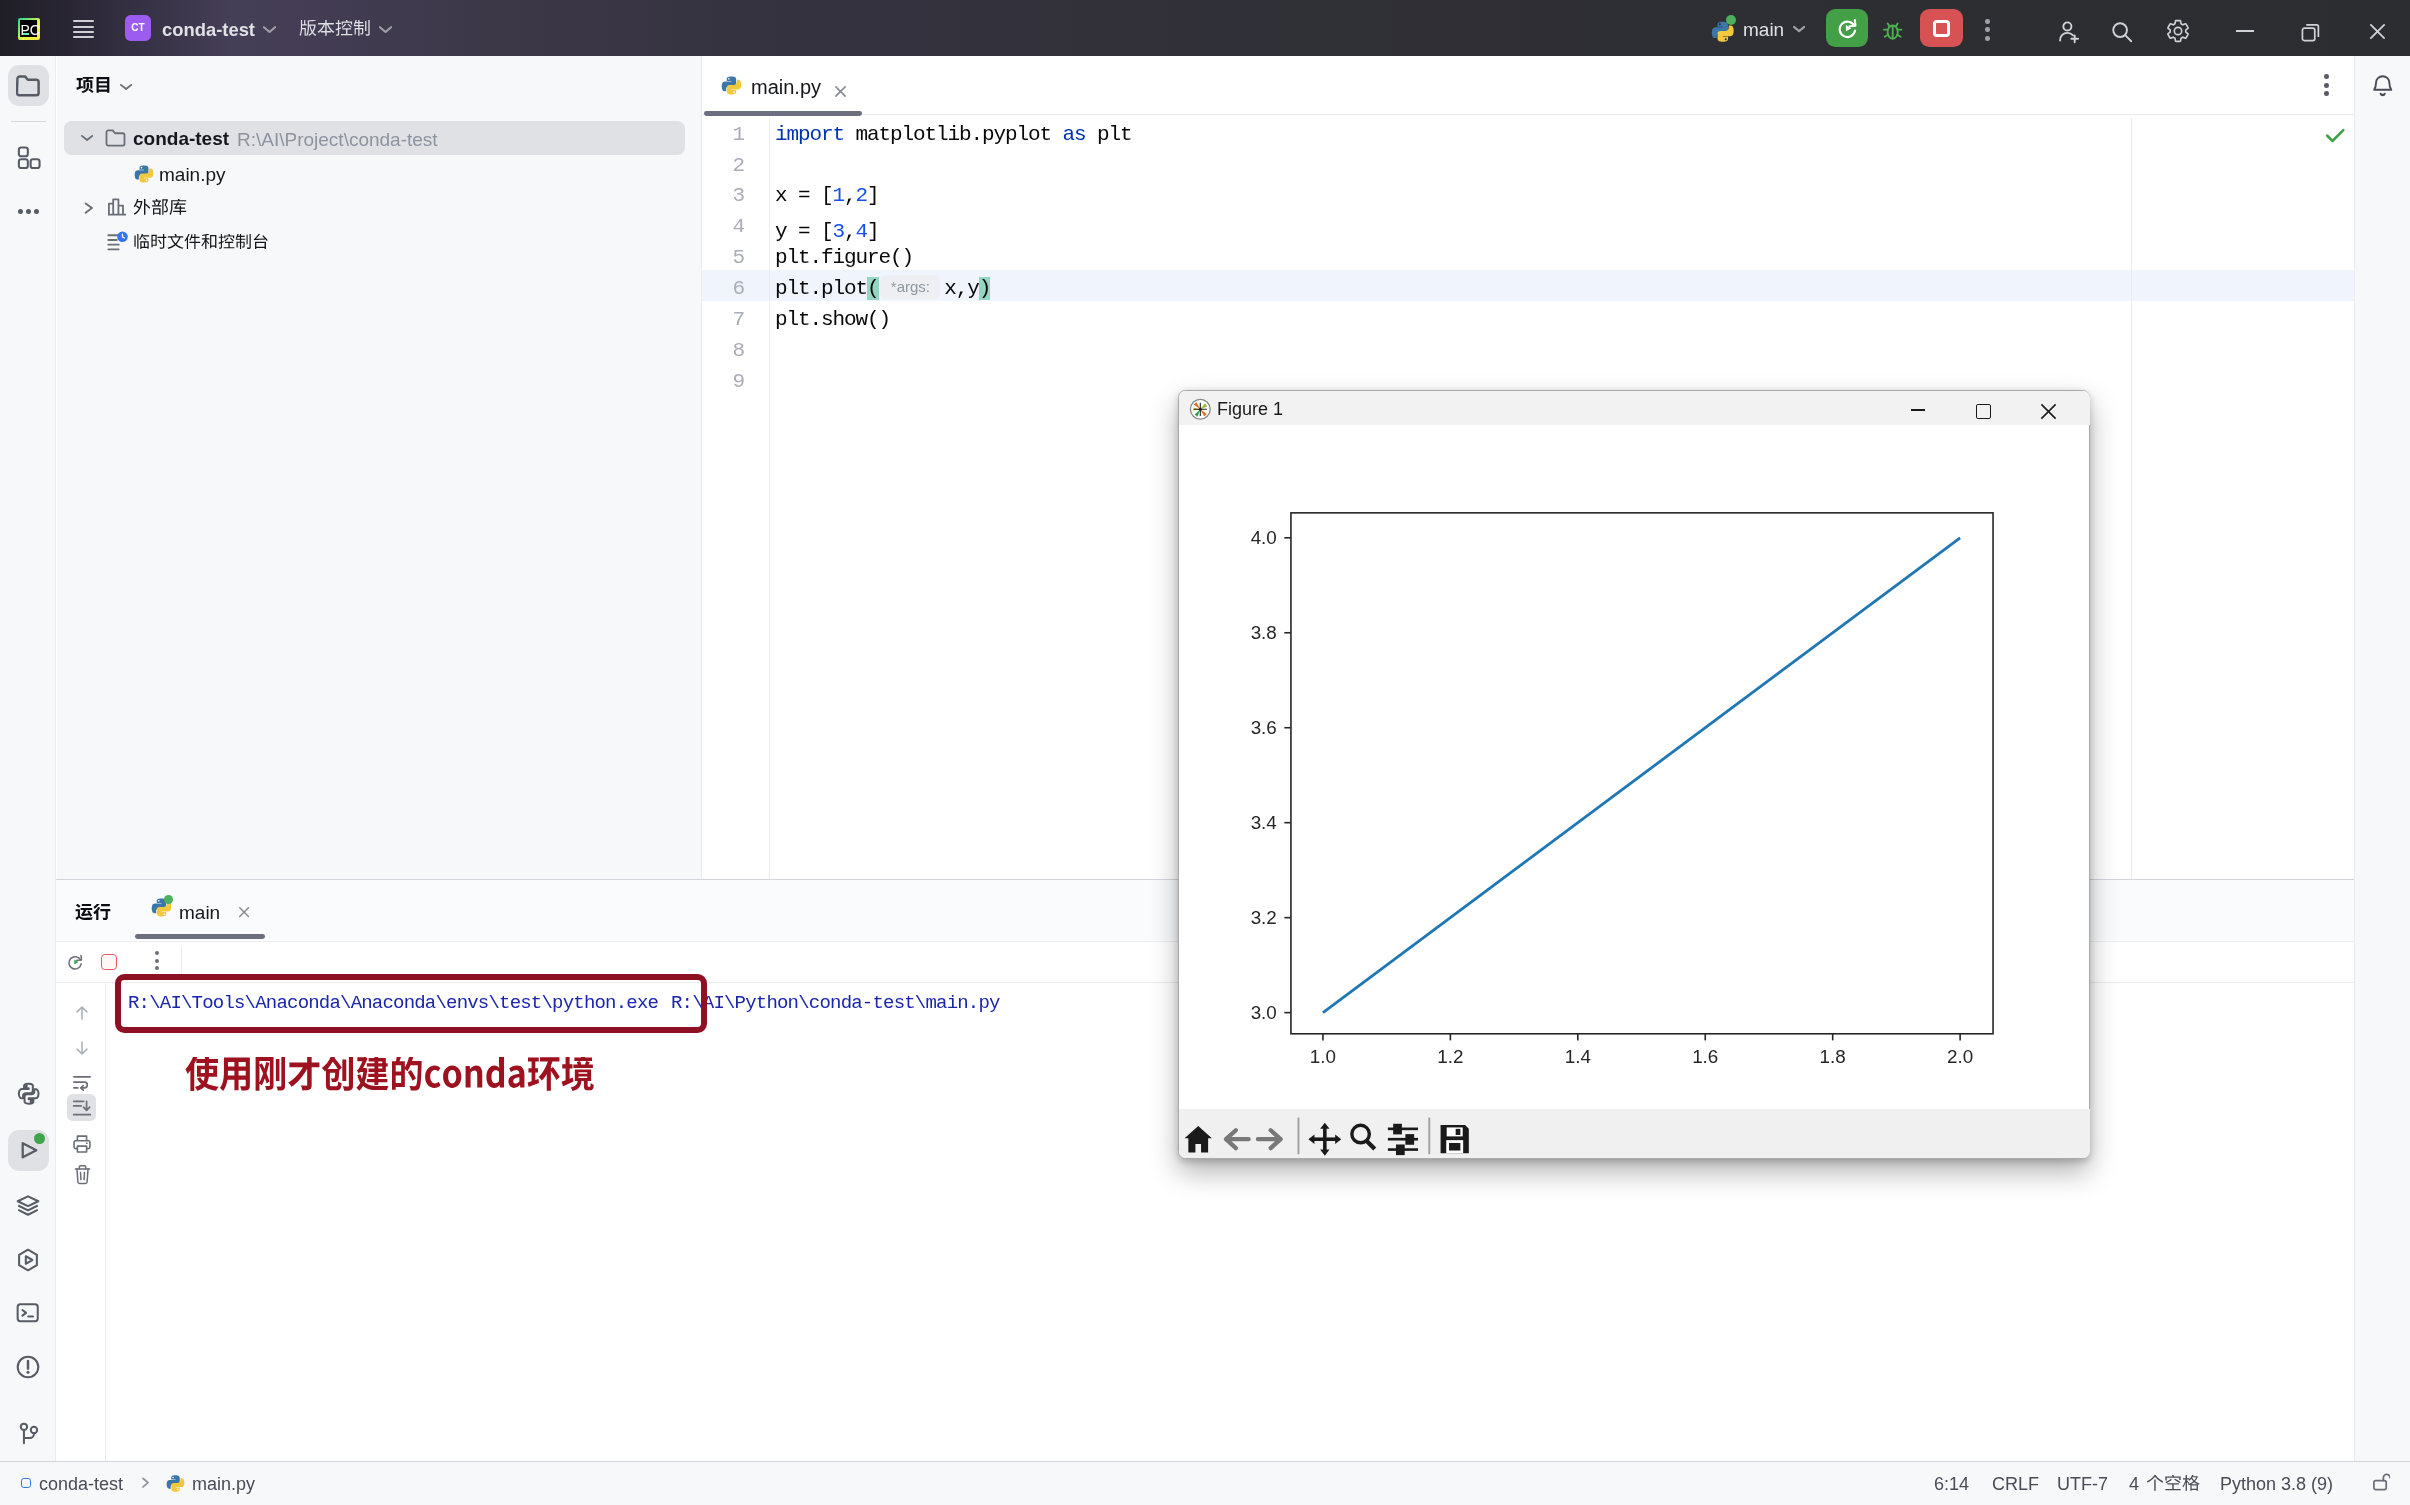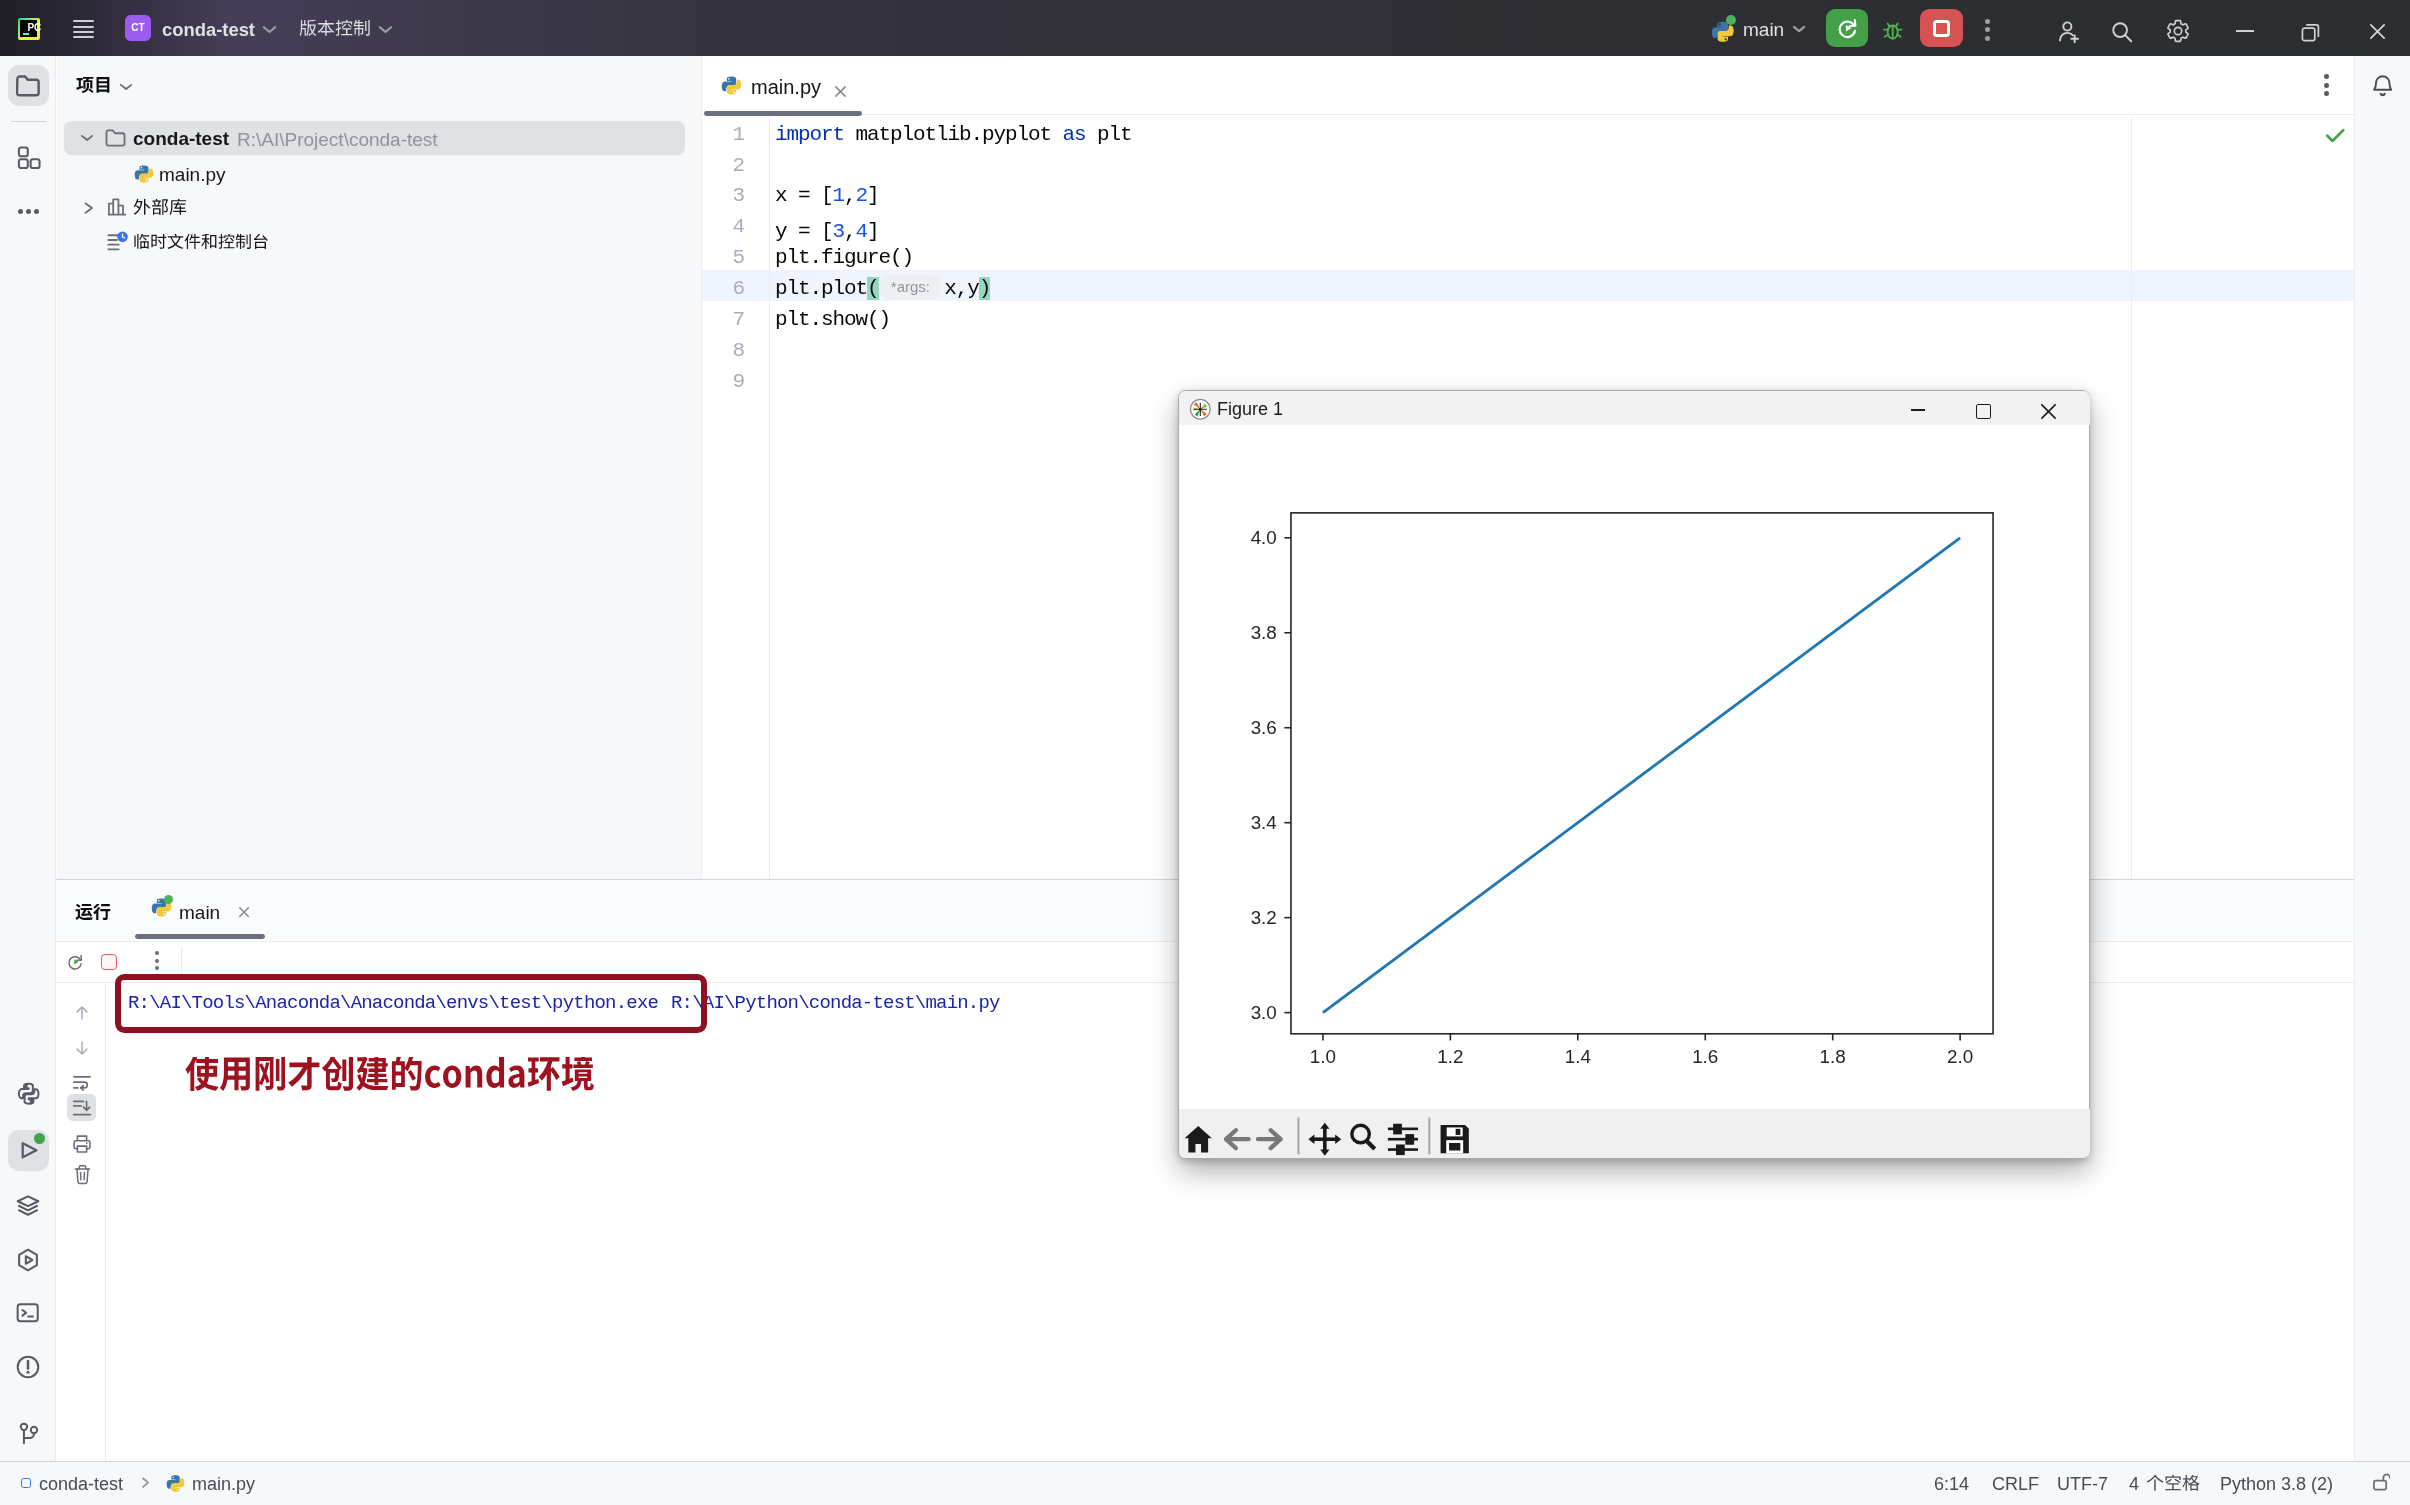--- a/index.html
+++ b/index.html
@@ -2,21 +2,21 @@
 <html style="font-size:15px"><head><meta charset="utf-8"><style>
 *{margin:0;padding:0;box-sizing:border-box}
 html,body{width:2411px;height:1506px;overflow:hidden;background:#fff;font-family:"Liberation Sans",sans-serif}
 .abs{position:absolute}
 .txt{position:absolute;white-space:pre}
 .mono{font-family:"Liberation Mono",monospace}
 </style></head><body>
 <div class="abs" style="left:0;top:0;width:2411px;height:56px;background:linear-gradient(90deg,#1f1e26 0%,#2e2a3a 4%,#453e57 9.5%,#433c54 13%,#3c3848 20%,#363341 30%,#32313a 45%,#2f2f35 60%,#2d2e32 80%,#2c2d31 100%)">
 <div class="abs" style="left:18px;top:18px;width:21.7px;height:21.7px;background:linear-gradient(135deg,#1ad69a,#e9f842 60%,#f6e44a);border-radius:1.9px">
 <div class="abs" style="left:2.4px;top:2.4px;width:17px;height:17px;background:#000">
-<div class="txt" style="left:7px;top:1.9px;font-size:10px;font-weight:bold;color:#fff;letter-spacing:0">PC</div>
+<div class="txt" style="left:0;top:1.9px;font-size:14px;font-weight:normal;color:#fff;letter-spacing:0">PC</div>
 <div class="abs" style="left:2.4px;bottom:2.4px;width:6.6px;height:1.7px;background:#5cf0b8"></div>
       </div>
     </div>
 <div class="abs" style="left:73px;top:20px;width:21px;height:2.3px;background:#ced0d6;border-radius:0.9px"></div>
 <div class="abs" style="left:73px;top:25.6px;width:21px;height:2.3px;background:#ced0d6;border-radius:0.9px"></div>
 <div class="abs" style="left:73px;top:31px;width:21px;height:2.3px;background:#ced0d6;border-radius:0.9px"></div>
 <div class="abs" style="left:73px;top:36px;width:21px;height:2.3px;background:#ced0d6;border-radius:0.9px"></div>
 <div class="abs" style="left:125px;top:15px;width:26px;height:26px;background:#9d5cf0;border-radius:5.6px;text-align:center"><span style="font-size:10px;line-height:26px;font-weight:bold;color:#fff">CT</span></div>
 <div class="txt" style="left:162px;top:19px;font-size:18.4px;font-weight:600;color:#dfe1e5">conda-test</div>
 <svg style="position:absolute;left:263px;top:24.5px" width="13" height="8.5" viewBox="0 0 14 9">
@@ -282,21 +282,21 @@
   </svg>
 <svg viewBox="0 0 48 48" style="position:absolute;left:166px;top:1474px" width="19" height="19">
 <path fill="#3a76a8" d="M23.8 3.4c-1.8 0-3.6.2-5.2.5-4.6.8-5.4 2.5-5.4 5.6v4.1h10.8v1.4H9.1c-3.1 0-5.9 1.9-6.7 5.5-1 4.1-1 6.7 0 11 .7 3.2 2.5 5.5 5.7 5.5h3.7v-4.9c0-3.6 3.1-6.7 6.7-6.7h10.8c3 0 5.4-2.5 5.4-5.5V9.5c0-2.9-2.5-5.1-5.4-5.6-1.8-.3-3.7-.5-5.5-.5zm-5.8 3.3c1.1 0 2 .9 2 2.1 0 1.1-.9 2-2 2-1.1 0-2-.9-2-2 0-1.2.9-2.1 2-2.1z"></path>
 <path fill="#f2c93c" d="M24.2 44.6c1.8 0 3.6-.2 5.2-.5 4.6-.8 5.4-2.5 5.4-5.6v-4.1H24v-1.4h14.9c3.1 0 5.9-1.9 6.7-5.5 1-4.1 1-6.7 0-11-.7-3.2-2.5-5.5-5.7-5.5h-3.7v4.9c0 3.6-3.1 6.7-6.7 6.7H18.7c-3 0-5.4 2.5-5.4 5.5v10.4c0 2.9 2.5 5.1 5.4 5.6 1.8.3 3.7.5 5.5.5zm5.8-3.3c-1.1 0-2-.9-2-2.1 0-1.1.9-2 2-2 1.1 0 2 .9 2 2 0 1.2-.9 2.1-2 2.1z"></path>
   </svg>
 <div class="txt" style="left:192px;top:1474px;font-size:18px;color:#494b57">main.py</div>
 <div class="txt" style="left:1934px;top:1474px;font-size:18px;color:#494b57">6:14</div>
 <div class="txt" style="left:1992px;top:1474px;font-size:18px;color:#494b57">CRLF</div>
 <div class="txt" style="left:2057px;top:1474px;font-size:18px;color:#494b57">UTF-7</div>
 <div class="txt" style="left:2129px;top:1474px;font-size:18px;color:#494b57">4</div>
-<div class="txt" style="left:2220px;top:1474px;font-size:18px;color:#494b57">Python 3.8 (2)</div>
+<div class="txt" style="left:2220px;top:1474px;font-size:18px;color:#494b57">Python 3.8 (9)</div>
 <svg style="position:absolute;left:2146px;top:1475px;" width="54" height="18" preserveAspectRatio="none" viewBox="0 -15.2 57.0 19">
     <path d="M8.7 -10.4V1.5H10.2V-10.4ZM9.6 -16C7.7 -12.8 4.3 -10 0.7 -8.5C1.1 -8.1 1.5 -7.6 1.7 -7.2C4.7 -8.6 7.5 -10.8 9.5 -13.4C12 -10.4 14.6 -8.6 17.4 -7.1C17.6 -7.6 18 -8.1 18.4 -8.4C15.5 -9.9 12.8 -11.6 10.4 -14.6L10.9 -15.4Z M29.7 -10.2C31.7 -9.2 34.2 -7.7 35.5 -6.8L36.5 -7.9C35.1 -8.8 32.5 -10.2 30.6 -11.2ZM26.3 -11.2C24.8 -9.9 22.9 -8.6 20.6 -7.8L21.5 -6.6C23.7 -7.6 25.8 -9 27.3 -10.3ZM20.5 -0.4V0.9H36.6V-0.4H29.2V-5.2H34.7V-6.5H22.5V-5.2H27.7V-0.4ZM27.1 -15.7C27.4 -15 27.7 -14.3 28 -13.6H20.4V-9.3H21.9V-12.3H35.1V-9.8H36.6V-13.6H29.7C29.4 -14.3 29 -15.3 28.5 -16.1Z M48.9 -12.7H53.1C52.5 -11.5 51.7 -10.4 50.8 -9.4C49.9 -10.4 49.2 -11.3 48.7 -12.3ZM41.8 -16V-11.9H39V-10.5H41.7C41.1 -7.9 39.8 -4.9 38.5 -3.3C38.8 -3 39.1 -2.5 39.3 -2.1C40.2 -3.3 41.1 -5.4 41.8 -7.5V1.5H43.2V-8.1C43.8 -7.2 44.4 -6.2 44.7 -5.7L45.6 -6.8C45.3 -7.3 43.7 -9.1 43.2 -9.7V-10.5H45.4L44.9 -10.2C45.2 -9.9 45.8 -9.4 46 -9.2C46.7 -9.8 47.3 -10.4 47.9 -11.2C48.4 -10.3 49.1 -9.4 49.9 -8.5C48.3 -7.2 46.4 -6.1 44.5 -5.5C44.8 -5.2 45.1 -4.7 45.3 -4.4C45.8 -4.6 46.3 -4.8 46.8 -5V1.5H48.1V0.7H53.4V1.5H54.8V-5.1L55.7 -4.8C55.9 -5.1 56.3 -5.7 56.6 -6C54.7 -6.6 53.1 -7.4 51.8 -8.5C53.1 -9.9 54.2 -11.6 54.9 -13.5L54 -14L53.7 -13.9H49.6C49.9 -14.5 50.2 -15 50.4 -15.6L49.1 -16C48.3 -14 47.1 -12.2 45.7 -10.8V-11.9H43.2V-16ZM48.1 -0.6V-4.2H53.4V-0.6ZM47.7 -5.5C48.8 -6 49.9 -6.8 50.8 -7.6C51.8 -6.8 52.9 -6.1 54.1 -5.5Z" fill="#494b57"></path>
   </svg>
 <svg style="position:absolute;left:2372px;top:1472px" width="18" height="20" viewBox="0 0 19 21" fill="none" stroke="#6a6e78" stroke-width="1.8">
     <rect x="2" y="9" width="13" height="9.5" rx="2"></rect>
     <path d="M12 9 V6 a3.5 3.5 0 0 1 7 0" stroke-linecap="round"></path>
   </svg>
 <div class="abs" style="left:1178px;top:390px;width:912px;height:769px;background:#fff;border:0.9px solid #a9a9a9;border-radius:7.5px;box-shadow:0 13px 28px rgba(0,0,0,.30),0 2.8px 7.5px rgba(0,0,0,.18)"></div>
 <div class="abs" style="left:1179px;top:391px;width:911px;height:34px;background:#f2f2f2;border-radius:6.6px 6.6px 0 0"></div>
 <svg style="position:absolute;left:1189px;top:398px" width="22.6" height="22.6" viewBox="0 0 24 24">

